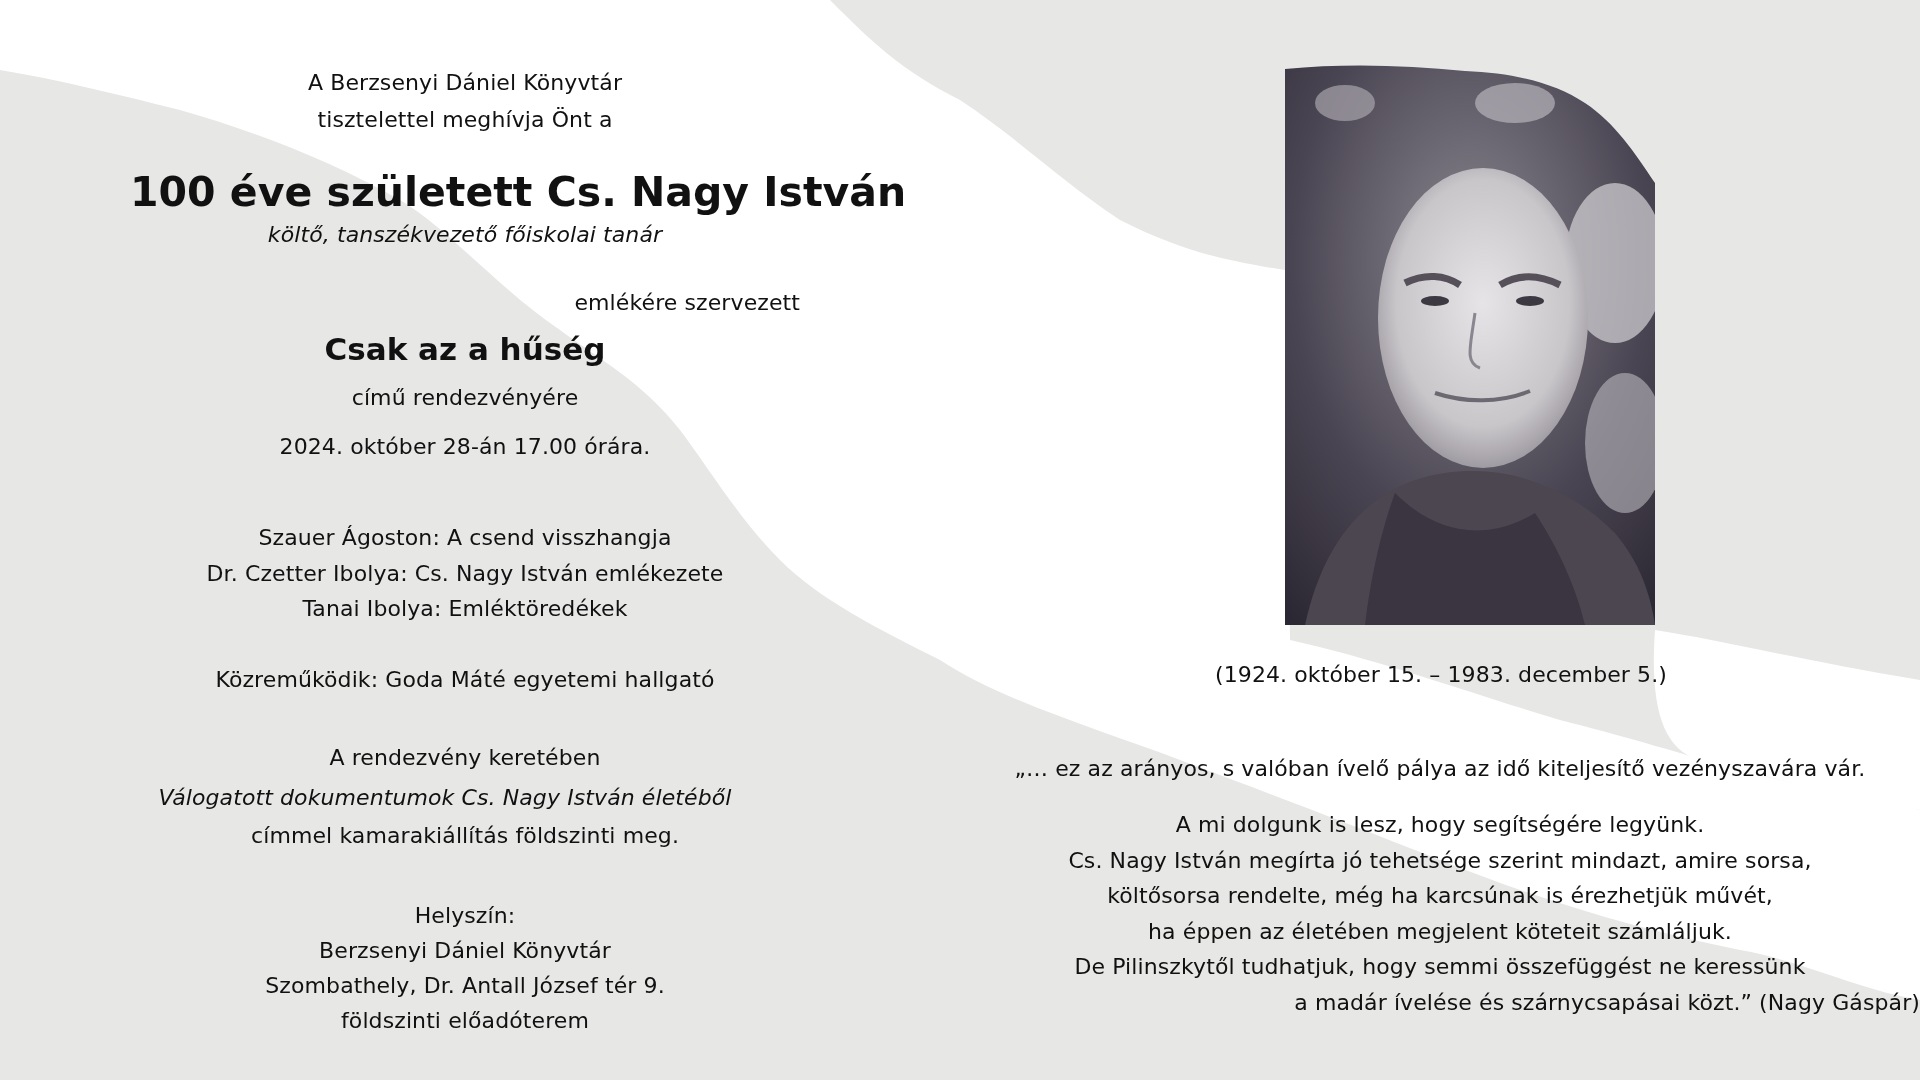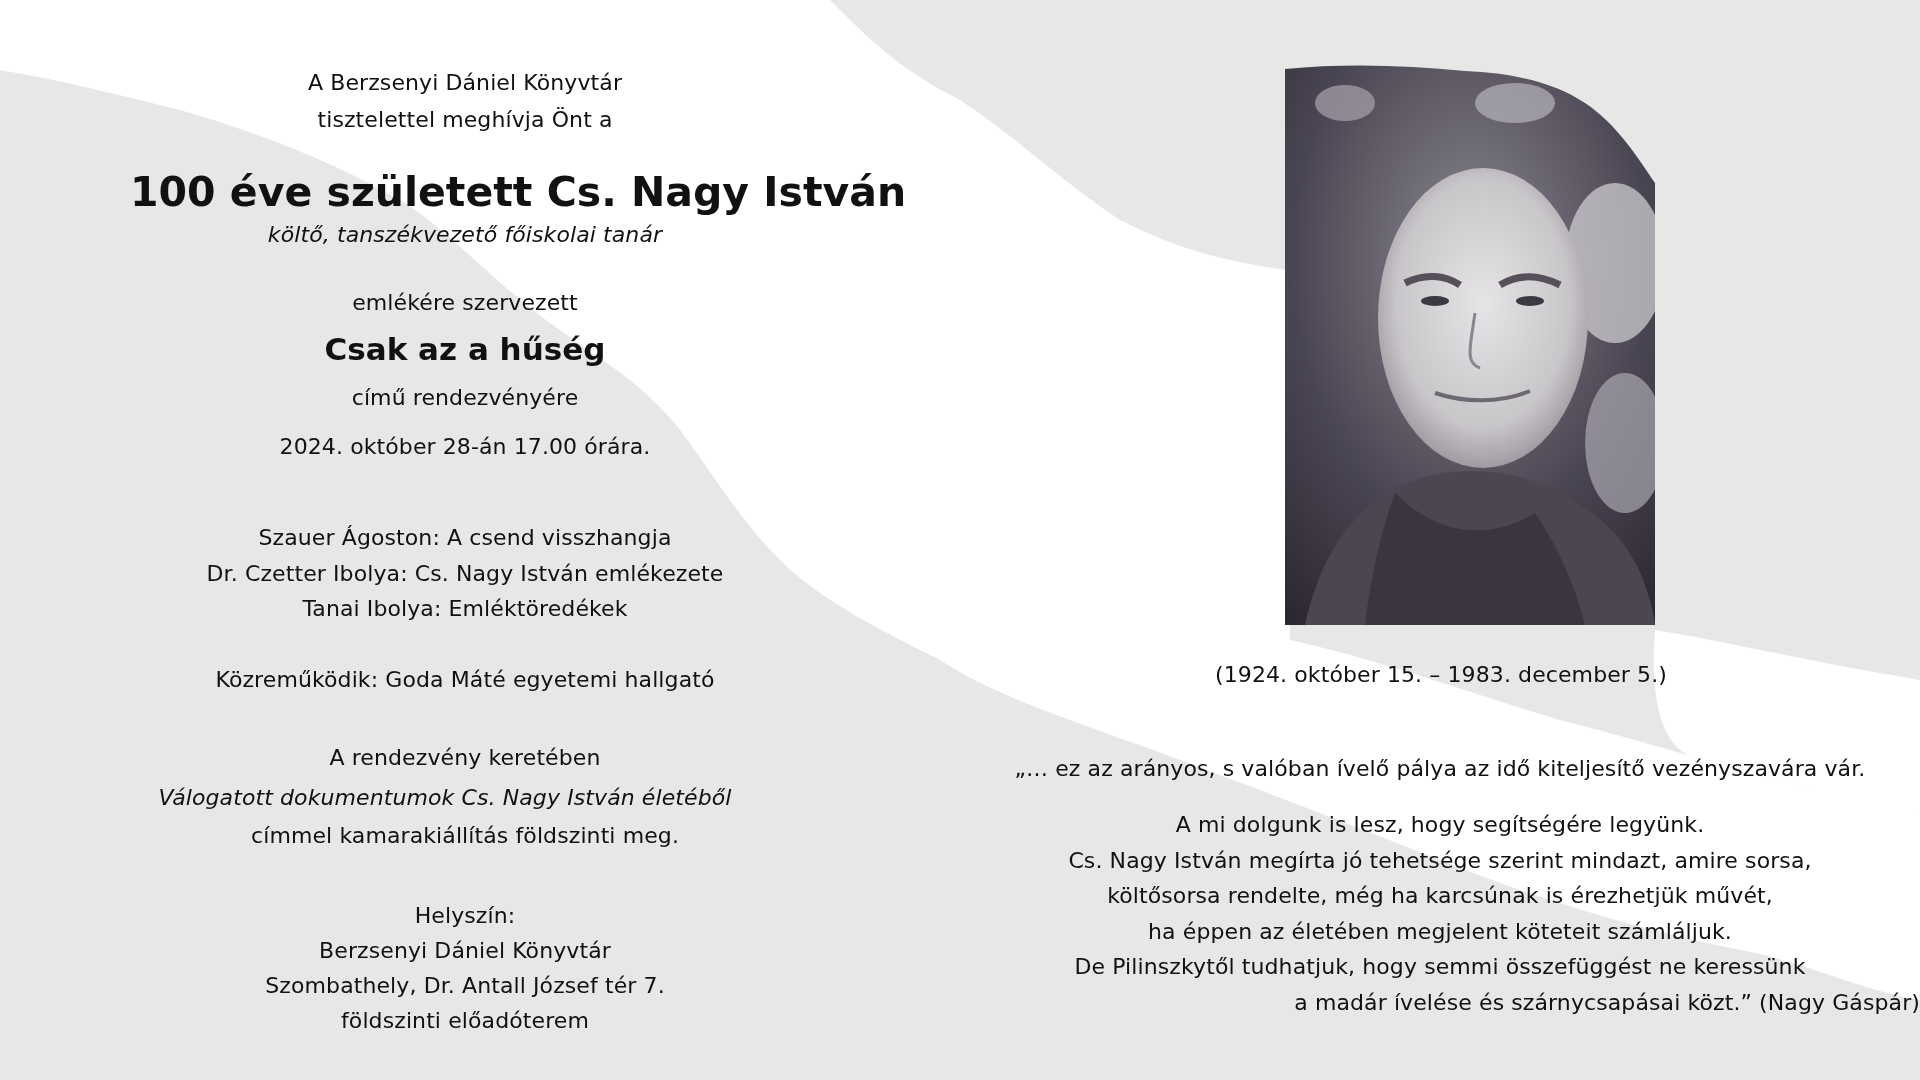--- a/index.html
+++ b/index.html
@@ -74,37 +74,37 @@
       <path d="M150,330 C180,340 215,340 245,328" stroke="#6d6972" stroke-width="4" fill="none"></path>
     </g>
   </svg>
 </div>
 
 <div id="left" class="col">
   <div class="line t24" style="top:70px;">A Berzsenyi Dániel Könyvtár</div>
   <div class="line t24" style="top:107px;">tisztelettel meghívja Önt a</div>
   <div class="line bold" style="top:168px; font-size:41px;">100 éve született Cs. Nagy István</div>
   <div class="line ital t24" style="top:222px;">költő, tanszékvezető főiskolai tanár</div>
-  <div class="line t24" style="top:290px;">emlékére szervezett</div>
+  <div class="line t24" style="top:290px;text-align:right;">emlékére szervezett</div>
   <div class="line bold" style="top:331px; font-size:31px;">Csak az a hűség</div>
   <div class="line t24" style="top:385px;">című rendezvényére</div>
   <div class="line t24" style="top:434px;">2024. október 28-án 17.00 órára.</div>
 
   <div class="line t24" style="top:525px;">Szauer Ágoston: A csend visszhangja</div>
   <div class="line t24" style="top:561px;">Dr. Czetter Ibolya: Cs. Nagy István emlékezete</div>
   <div class="line t24" style="top:596px;">Tanai Ibolya: Emléktöredékek</div>
   <div class="line t24" style="top:667px;">Közreműködik: Goda Máté egyetemi hallgató</div>
 
   <div class="line t24" style="top:745px;">A rendezvény keretében</div>
   <div class="line ital t24" style="top:785px; left:-40px;">Válogatott dokumentumok Cs. Nagy István életéből</div>
   <div class="line t24" style="top:823px;">címmel kamarakiállítás földszinti meg.</div>
 
   <div class="line t24" style="top:903px;">Helyszín:</div>
   <div class="line t24" style="top:938px;">Berzsenyi Dániel Könyvtár</div>
-  <div class="line t24" style="top:973px;">Szombathely, Dr. Antall József tér 7.</div>
+  <div class="line t24" style="top:973px;">Szombathely, Dr. Antall József tér 9.</div>
   <div class="line t24" style="top:1008px;">földszinti előadóterem</div>
 </div>
 
 <div id="right" class="col">
   <div class="line t24" style="top:662px; left:0; width:960px; padding-left:1px;">(1924. október 15. – 1983. december 5.)</div>
   <div>
     <div class="line t24" style="top:756px;">„… ez az arányos, s valóban ívelő pálya az idő kiteljesítő vezényszavára vár.</div>
     <div class="line t24" style="top:812px;">A mi dolgunk is lesz, hogy segítségére legyünk.</div>
     <div class="line t24" style="top:848px;">Cs. Nagy István megírta jó tehetsége szerint mindazt, amire sorsa,</div>
     <div class="line t24" style="top:883px;">költősorsa rendelte, még ha karcsúnak is érezhetjük művét,</div>

